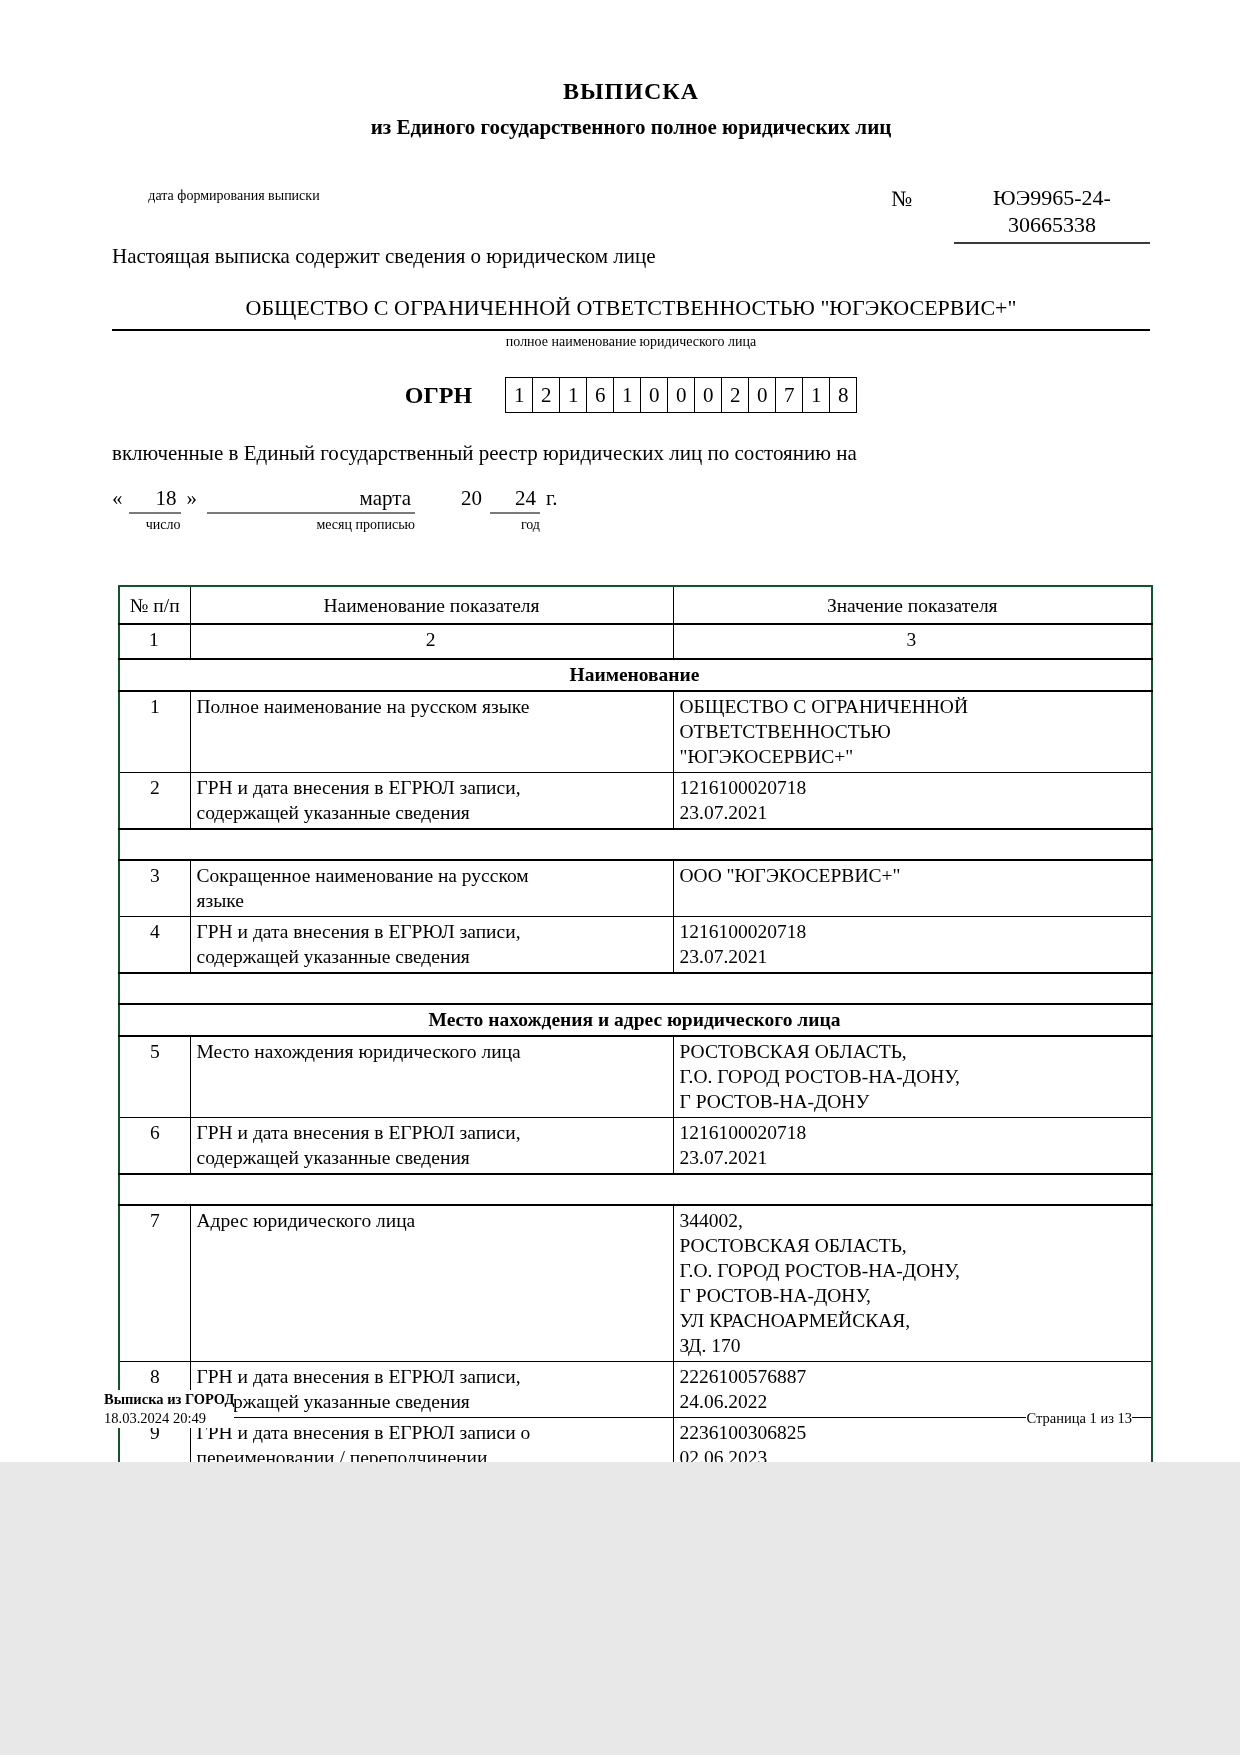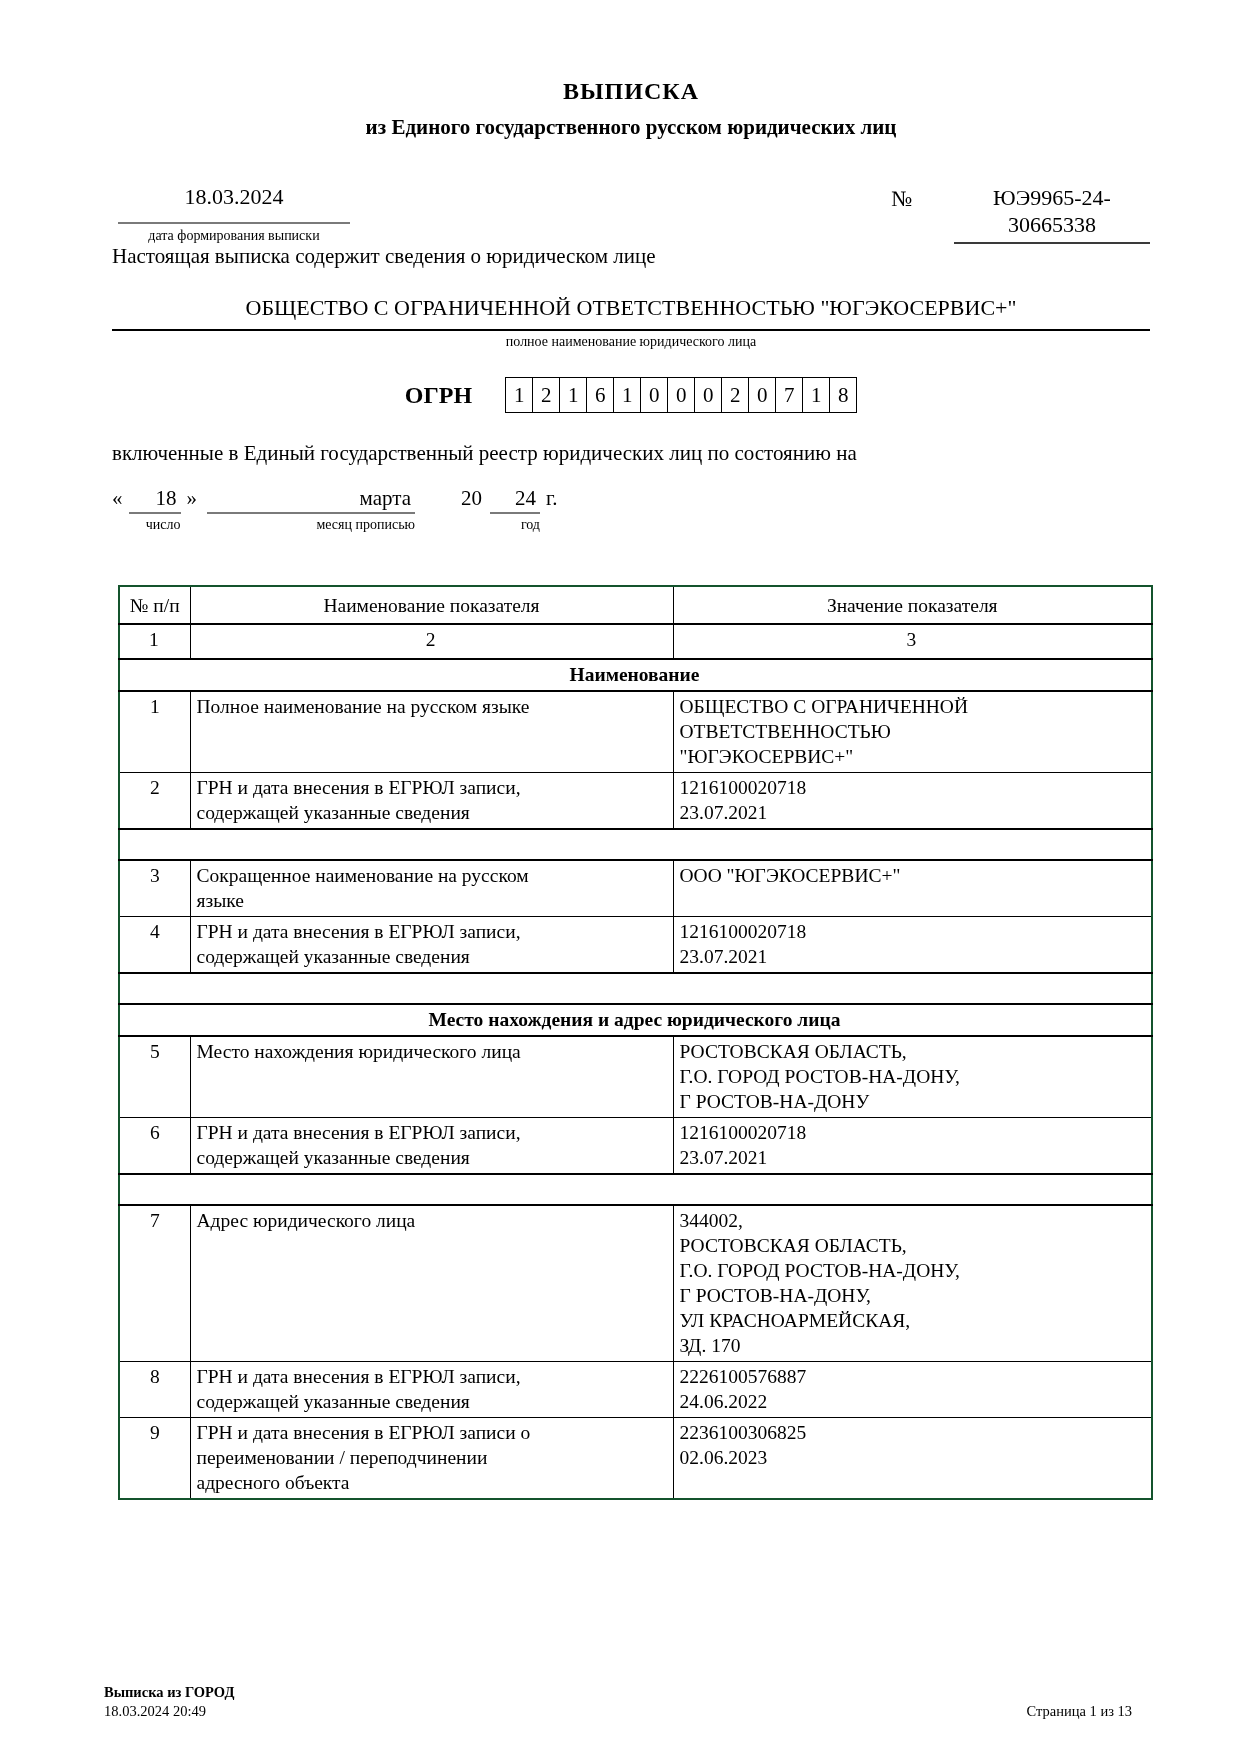--- a/index.html
+++ b/index.html
@@ -1,18 +1,18 @@
 <!DOCTYPE html>
 <html><head>
 <meta charset="utf-8">
 <style>
   html,body{margin:0;padding:0;background:#e8e8e8;}
   .page{
     position:relative;
-    width:1240px;height:1755px;
+    width:1240px;height:1462px;
     margin:0 auto;
     background:#ffffff;
     color:#000;
     font-family:"Liberation Serif", serif;
     font-size:20px;
     box-sizing:border-box;
     padding:78px 90px 0 112px;
     overflow:hidden;
   }
   
@@ -168,25 +168,24 @@
   .footer-center{position:absolute;left:0;right:0;bottom:0;text-align:center;line-height:19px;}
   .footer-right{line-height:19px;}
   .footer-left,.footer-right{position:relative;z-index:1;background:#fff;}
 </style>
 </head>
 <body>
 
 <div class="page">
 
   <div class="doc-title">ВЫПИСКА</div>
-  <div class="doc-subtitle">из Единого государственного русском юридических лиц</div>
+  <div class="doc-subtitle">из Единого государственного полное юридических лиц</div>
 
   <div class="ref-row">
     <div class="date-block">
-      <div class="date-value">18.03.2024</div>
       <div class="date-caption">дата формирования выписки</div>
     </div>
     <div class="number-block">
       <div class="number-sign">№</div>
       <div class="number-value">ЮЭ9965-24-
 30665338</div>
     </div>
   </div>
 
   <div class="intro-text">Настоящая выписка содержит сведения о юридическом лице</div>

